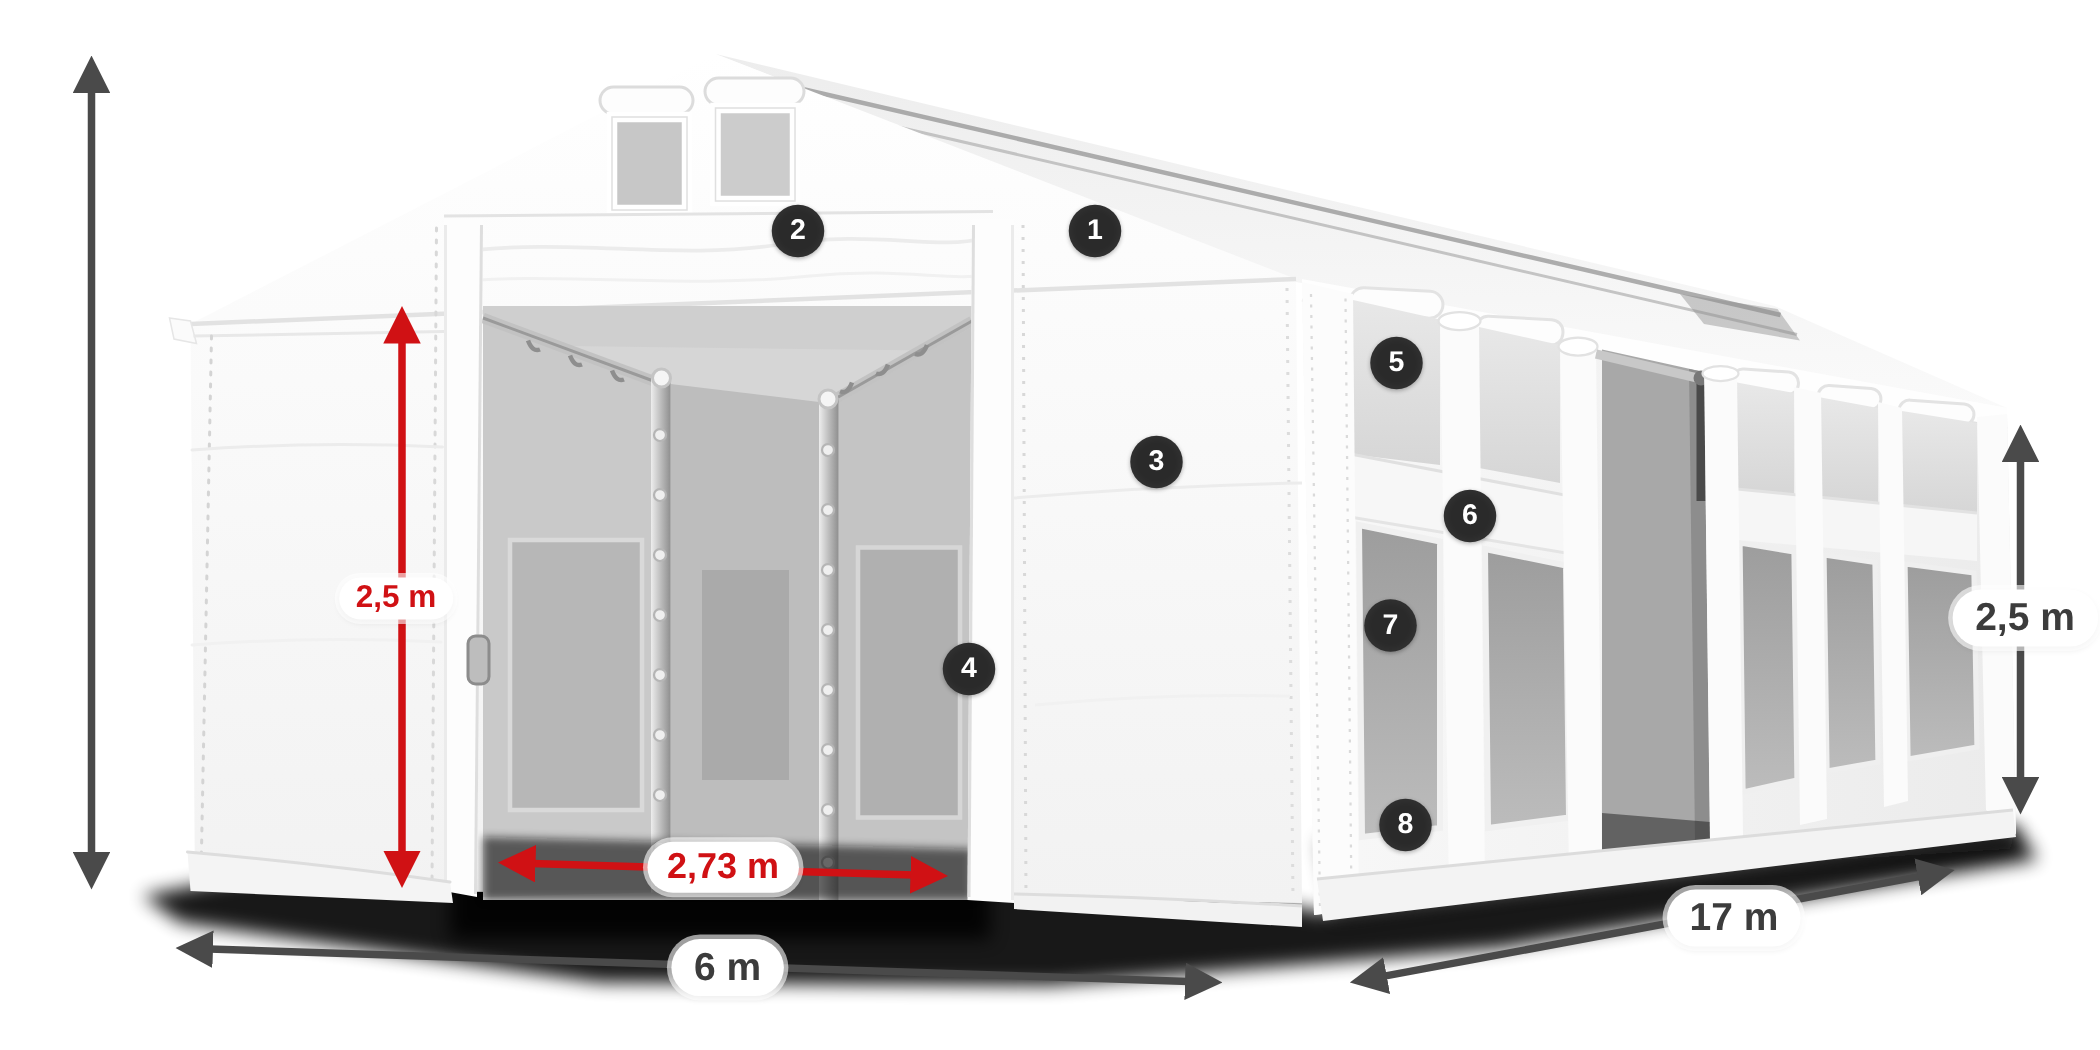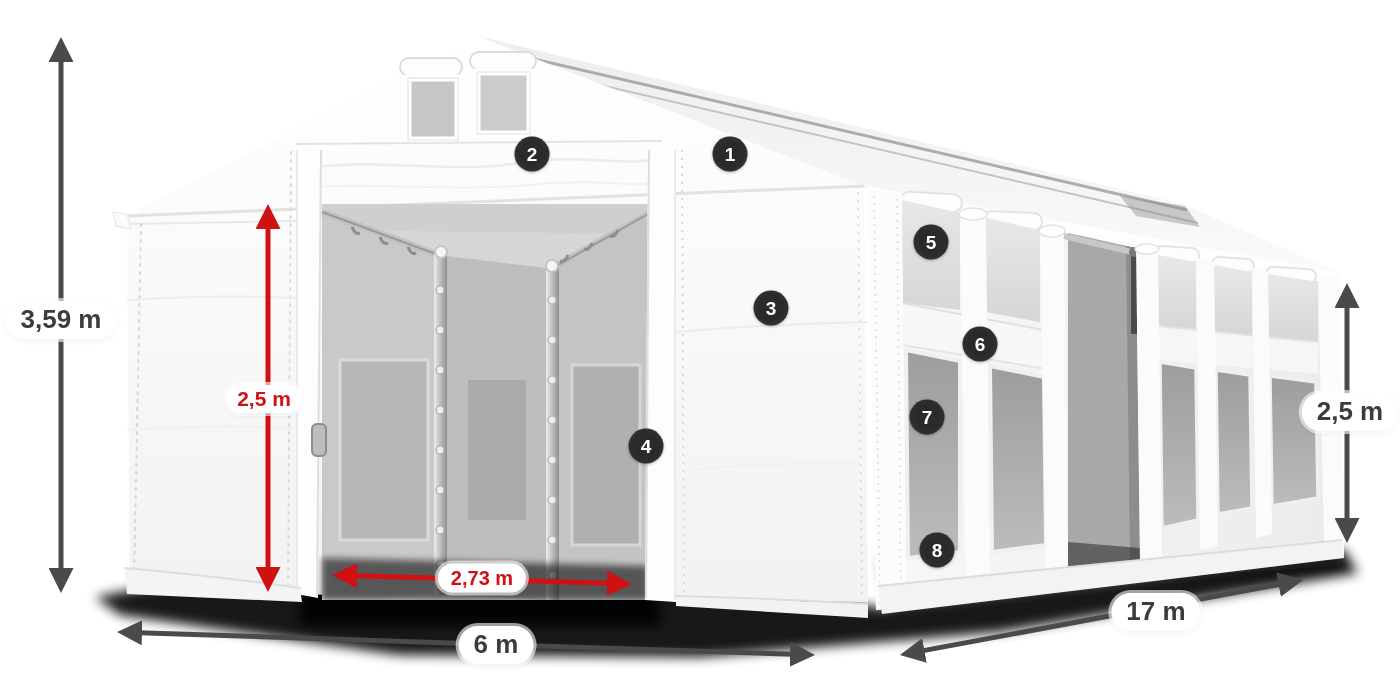--- a/index.html
+++ b/index.html
@@ -18,21 +18,21 @@
     position:absolute;transform:translate(-50%,-50%);
     background:var(--label-background,#ffffff);
     color:var(--label-text-dark,#3c3c3c);
     font-weight:bold;font-size:26px;line-height:1.15;
     padding:4px 15px;border-radius:19px;white-space:nowrap;
     box-shadow:0 0 0 3px rgba(255,255,255,.6),0 2px 5px rgba(0,0,0,.10);
     z-index:3;
   }
   .dim-label.red{color:var(--dimension-red,#d01114);}
   .dim-label.sm{font-size:21px;padding:2px 11px;border-radius:15px;}
-  .dim-label.md{font-size:20px;padding:3px 13px;border-radius:17px;}
+  .dim-label.md{font-size:24px;padding:3px 13px;border-radius:17px;}
 
   
   .marker{
     position:absolute;width:35px;height:35px;border-radius:50%;
     transform:translate(-50%,-50%);
     background:var(--marker-background,#2a2a2a);
     color:var(--marker-number,#ffffff);
     font-weight:bold;font-size:19px;
     display:flex;align-items:center;justify-content:center;
     box-shadow:0 1px 3px rgba(0,0,0,.3), inset 0 0 8px rgba(255,255,255,.06);
@@ -262,24 +262,23 @@
     <g>
       <line class="arr-dark" x1="61" y1="59.5" x2="61" y2="570.5" marker-start="url(#ahd)" marker-end="url(#ahd)"></line>
       <line class="arr-red" x1="268" y1="226.5" x2="268" y2="569.5" marker-start="url(#ahr)" marker-end="url(#ahr)"></line>
       <line class="arr-red" x1="354.5" y1="575.7" x2="609.5" y2="583.3" marker-start="url(#ahr)" marker-end="url(#ahr)"></line>
       <line class="arr-dark" x1="139.5" y1="632.7" x2="792.5" y2="654.3" marker-start="url(#ahd)" marker-end="url(#ahd)"></line>
       <line class="arr-dark" x1="922" y1="650.9" x2="1281" y2="584.1" marker-start="url(#ahd)" marker-end="url(#ahd)"></line>
       <line class="arr-dark" x1="1347" y1="305.5" x2="1347" y2="520.5" marker-start="url(#ahd)" marker-end="url(#ahd)"></line>
     </g>
   </svg>
 
-  <div class="dim-label" style="left:61px;top:320px;">3,59 m</div>
   <div class="dim-label red sm" style="left:264px;top:399px;">2,5 m</div>
   <div class="dim-label red md" style="left:482px;top:578px;">2,73 m</div>
-  <div class="dim-label" style="left:496px;top:645px;text-align:center;">6 m</div>
+  <div class="dim-label" style="left:485px;top:645px;text-align:center;">6 m</div>
   <div class="dim-label" style="left:1156px;top:612px;">17 m</div>
   <div class="dim-label" style="left:1350px;top:412px;">2,5 m</div>
 
   <div class="marker" style="left:730px;top:154px;">1</div>
   <div class="marker" style="left:532px;top:154px;">2</div>
   <div class="marker" style="left:771px;top:308px;">3</div>
   <div class="marker" style="left:646px;top:446px;">4</div>
   <div class="marker" style="left:931px;top:242px;">5</div>
   <div class="marker" style="left:980px;top:344px;">6</div>
   <div class="marker" style="left:927px;top:417px;">7</div>

